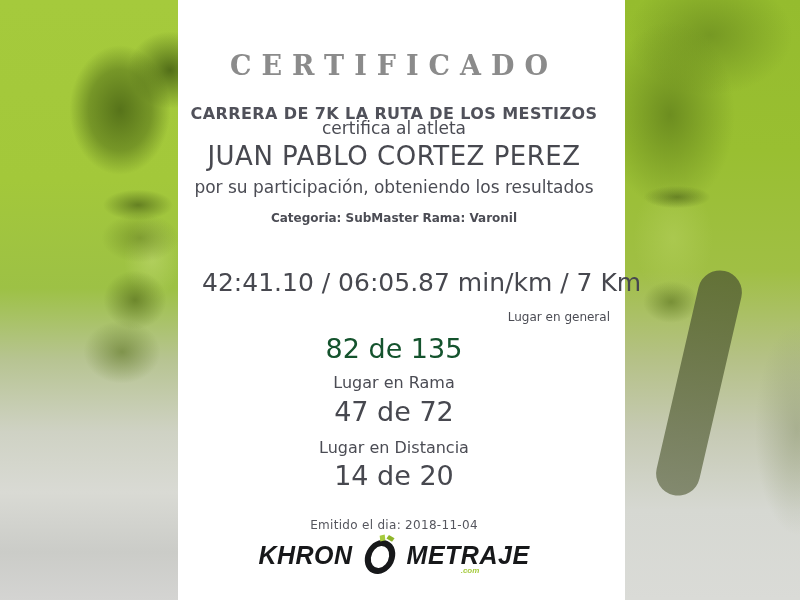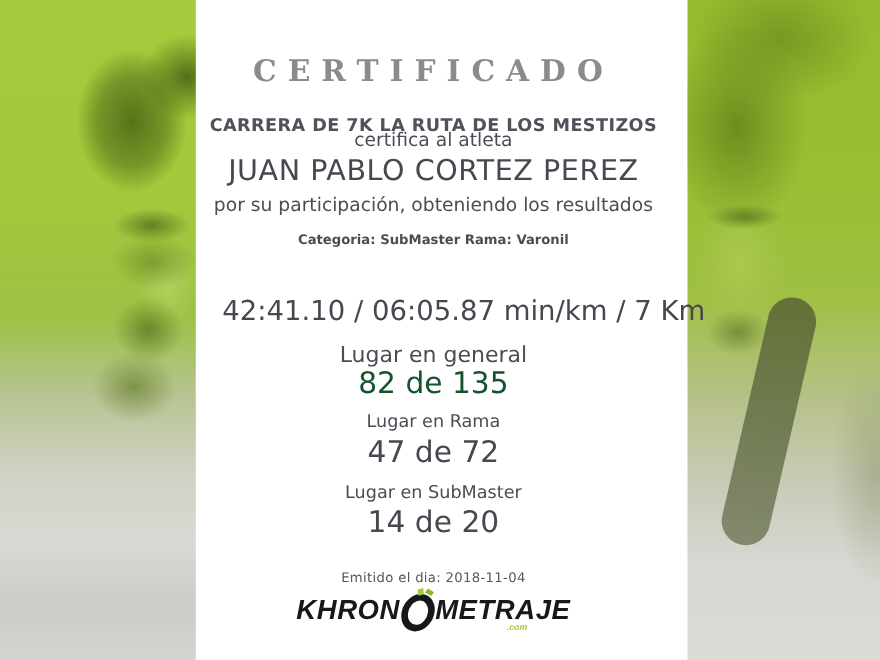--- a/index.html
+++ b/index.html
@@ -44,30 +44,30 @@
   .line{position:absolute;left:0;right:0;text-align:center;white-space:nowrap;}
   .title{top:50px;font-family:"DejaVu Serif","Liberation Serif",serif;font-weight:bold;
          font-size:27px;letter-spacing:10px;color:#8b8b8b;}
   .subtitle{top:104px;font-size:16px;font-weight:bold;letter-spacing:.4px;color:#50515a;}
   .certifies{top:118px;font-size:17px;}
   .athlete{top:141px;font-size:26px;letter-spacing:.5px;color:#47484f;}
   .participation{top:177px;font-size:17px;}
   .category{top:211px;font-size:12px;font-weight:bold;}
   .metrics-label{top:247px;font-size:15.5px;font-weight:bold;}
   .metrics-value{top:268px;font-size:25px;color:#47484f;padding-left:24px;}
-  .res-label-0{top:310px;font-size:20px;}
+  .res-label-0{top:310px;font-size:12px;text-align:right;}
   .res-value-0{top:333px;font-size:27px;color:#14532d;}
   .res-label-1{top:373px;font-size:16px;}
   .res-value-1{top:396px;font-size:27px;color:#47484f;}
   .res-label-2{top:438px;font-size:16px;}
   .res-value-2{top:460px;font-size:27px;color:#47484f;}
   .issued{top:518px;font-size:12px;letter-spacing:.3px;color:#55565e;}
   
   .logo{position:absolute;left:0;right:0;top:538px;display:flex;justify-content:center;
-        align-items:center;font-family:"Liberation Sans","DejaVu Sans",sans-serif;}
+        align-items:center;font-family:"Liberation Sans","DejaVu Sans",sans-serif;gap:11px;}
   .logo-word{font-style:italic;font-weight:900;font-size:25px;letter-spacing:.5px;color:#17181a;}
   .logo-o{position:relative;display:inline-block;width:18px;height:22px;margin:0 1px;
           border:6px solid #17181a;border-radius:50%;transform:skewX(-10deg) rotate(-4deg);
           background:#fff;top:2px;}
   .logo-o::before{content:"";position:absolute;left:7px;top:-11px;width:5px;height:6px;
           background:#a6cb3e;transform:rotate(-12deg);}
   .logo-o::after{content:"";position:absolute;left:14px;top:-9px;width:7px;height:4px;
           background:#8fb52a;transform:rotate(32deg);}
   .logo-tld{position:absolute;font-style:italic;font-weight:bold;font-size:8px;color:#a6cb3e;
           margin-left:152px;margin-top:30px;}
@@ -86,21 +86,21 @@
   <div class="line certifies">certifica al atleta</div>
   <div class="line athlete">JUAN PABLO CORTEZ PEREZ</div>
   <div class="line participation">por su participación, obteniendo los resultados</div>
   <div class="line category">Categoria: SubMaster Rama: Varonil</div>
   <div class="line metrics-value">42:41.10 / 06:05.87 min/km / 7 Km</div>
 
   <div class="line res-label-0">Lugar en general</div>
   <div class="line res-value-0">82 de 135</div>
   <div class="line res-label-1">Lugar en Rama</div>
   <div class="line res-value-1">47 de 72</div>
-  <div class="line res-label-2">Lugar en SubMaster</div>
+  <div class="line res-label-2">Lugar en Distancia</div>
   <div class="line res-value-2">14 de 20</div>
 
   <div class="line issued">Emitido el dia: 2018-11-04</div>
 
   <div class="logo">
     <span class="logo-word">KHRON</span>
     <span class="logo-o"></span>
     <span class="logo-word">METRAJE</span>
     <span class="logo-tld">.com</span>
   </div>

